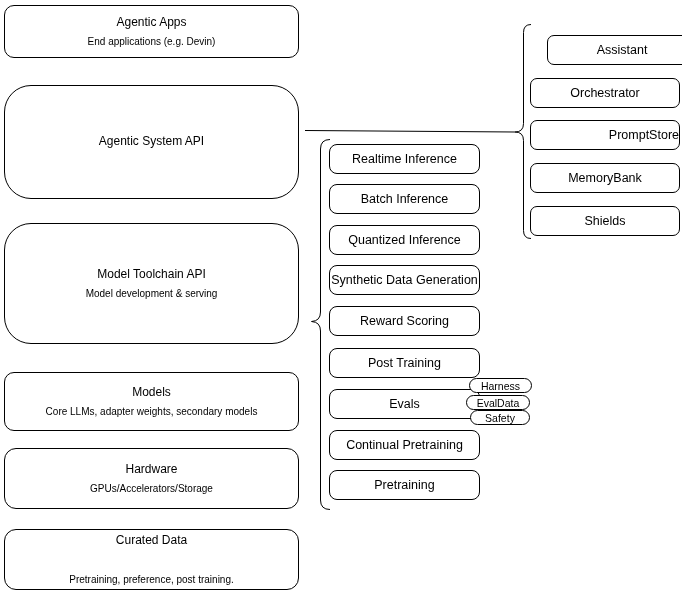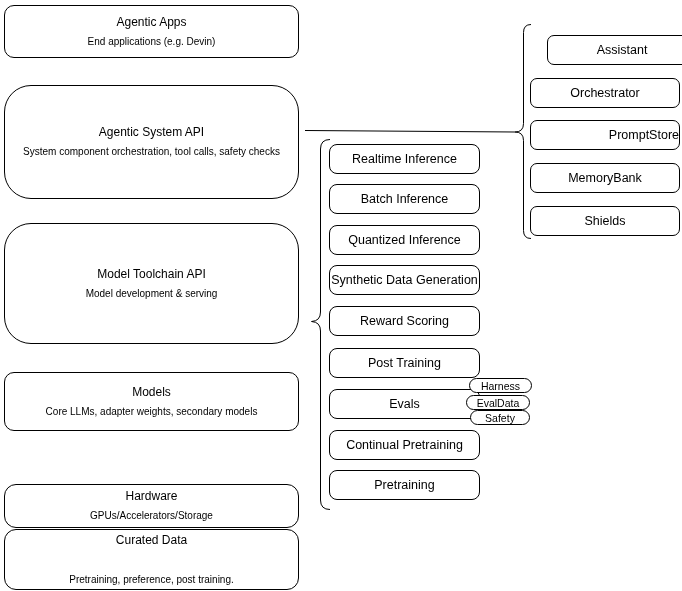--- a/index.html
+++ b/index.html
@@ -102,34 +102,33 @@
     <path class="stroke" d="M 531 24.5 Q 523.5 24.5 523.5 32.5 L 523.5 123.5 Q 523.5 132 515 132 Q 523.5 132 523.5 140.5 L 523.5 230.5 Q 523.5 238.5 531 238.5"></path>
   </svg>
 
   <div class="lbox" style="top:5px;height:53px;border-radius:10px;">
     <div class="lbox-title">Agentic Apps</div>
     <div class="lbox-sub">End applications (e.g. Devin)</div>
   </div>
 
   <div class="lbox" style="top:85px;height:114px;border-radius:27px;">
     <div class="lbox-title">Agentic System API</div>
-    <div class="lbox-sub">System component orchestration, tool calls, safety checks</div>
   </div>
 
   <div class="lbox" style="top:223px;height:121px;border-radius:27px;">
     <div class="lbox-title">Model Toolchain API</div>
     <div class="lbox-sub">Model development &amp; serving</div>
   </div>
 
   <div class="lbox" style="top:372px;height:59px;border-radius:10px;">
     <div class="lbox-title">Models</div>
     <div class="lbox-sub">Core LLMs, adapter weights, secondary models</div>
   </div>
 
-  <div class="lbox" style="top:448px;height:44px;border-radius:12px;margin-top:36px;">
+  <div class="lbox" style="top:448px;height:61px;border-radius:12px;">
     <div class="lbox-title">Hardware</div>
     <div class="lbox-sub">GPUs/Accelerators/Storage</div>
   </div>
 
   <div class="lbox" style="top:529px;height:61px;border-radius:12px;gap:26px;">
     <div class="lbox-title">Curated Data</div>
     <div class="lbox-sub">Pretraining, preference, post training.</div>
   </div>
 
   <div class="mbox" style="top:144px;">

